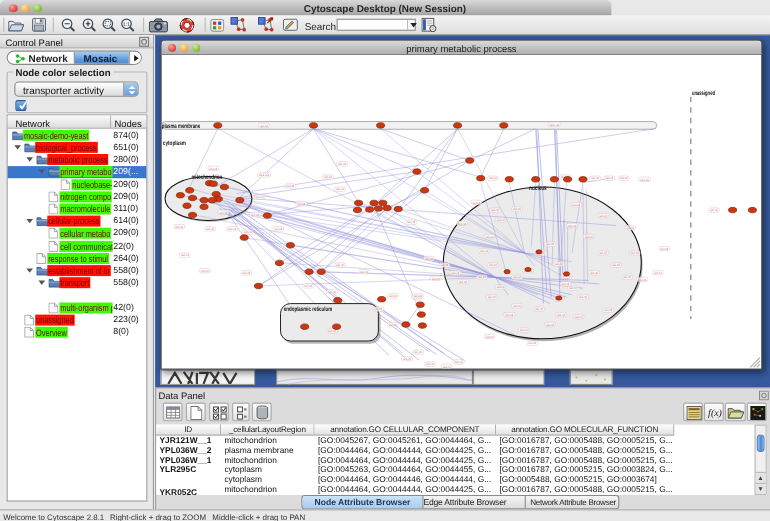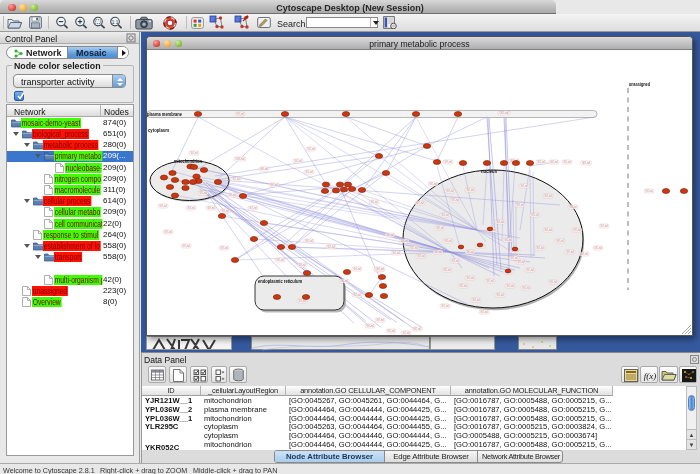--- a/index.html
+++ b/index.html
@@ -1005,21 +1005,21 @@
 <div style="position:absolute;left:289px;top:441.00000000000006px;width:161px;height:8.8px;font-size:7.6px;line-height:8.8px;font-weight:normal;color:#111;overflow:hidden;white-space:nowrap;">[GO:0044464, GO:0044444, GO:0044425, G...</div>
 <div style="position:absolute;left:454px;top:441.00000000000006px;width:158px;height:8.8px;font-size:7.6px;line-height:8.8px;font-weight:normal;color:#111;overflow:hidden;white-space:nowrap;">[GO:0016787, GO:0005488, GO:0005215, G...</div>
 <div style="position:absolute;left:686px;top:386px;width:11px;height:64px;background:#f0f0f0;border:1px solid #bbb;">
 <div style="position:absolute;left:1px;top:8px;width:7px;height:16px;border-radius:4px;background:linear-gradient(90deg,#9ec2ec,#4a84d8 55%,#88b4e8);border:0.5px solid #5580b8;"></div>
 <div style="position:absolute;left:0px;top:42px;width:9px;height:10px;background:#e4e4e4;border-top:1px solid #bbb;text-align:center;font-size:6px;line-height:10px;color:#444;">▲</div>
 <div style="position:absolute;left:0px;top:52px;width:9px;height:10px;background:#e4e4e4;border-top:1px solid #bbb;text-align:center;font-size:6px;line-height:10px;color:#444;">▼</div>
 </div>
 
 <div class="abs" style="left:274px;top:450px;width:289px;height:12.5px;border:1px solid #8a8a8a;border-radius:3px;background:linear-gradient(#f6f6f6,#dcdcdc);overflow:hidden;">
   <div class="abs" style="left:0;top:0;width:110px;height:12.5px;background:linear-gradient(#cce2f6,#a3c8ec);border-right:1px solid #8a8a8a;text-align:center;font-size:7.8px;font-weight:bold;line-height:12px;color:#16365c;">Node Attribute Browser</div>
-  <div class="abs" style="left:110px;top:0;width:93px;height:12.5px;border-right:1px solid #8a8a8a;text-align:center;font-size:7.8px;letter-spacing:-0.2px;line-height:12px;color:#222;">Edge Attribute Browser</div>
+  <div class="abs" style="left:110px;top:0;width:93px;height:12.5px;border-right:1px solid #8a8a8a;text-align:left;font-size:7.8px;letter-spacing:-0.2px;line-height:12px;color:#222;">Edge Attribute Browser</div>
   <div class="abs" style="left:203px;top:0;width:86px;height:12.5px;text-align:center;font-size:7.4px;letter-spacing:-0.3px;line-height:12px;color:#222;white-space:nowrap;">Network Attribute Browser</div>
 </div>
 
 <div class="abs" style="left:0;top:463px;width:700px;height:11px;background:#e8e8e8;border-top:1px solid #aaa;">
   <span class="abs" style="left:3px;top:1.5px;font-size:7.2px;color:#333;">Welcome to Cytoscape 2.8.1</span>
   <span class="abs" style="left:100px;top:1.5px;font-size:7.2px;color:#333;">Right-click + drag to ZOOM</span>
   <span class="abs" style="left:193px;top:1.5px;font-size:7.2px;color:#333;">Middle-click + drag to PAN</span>
 </div>
 
 </body></html>

